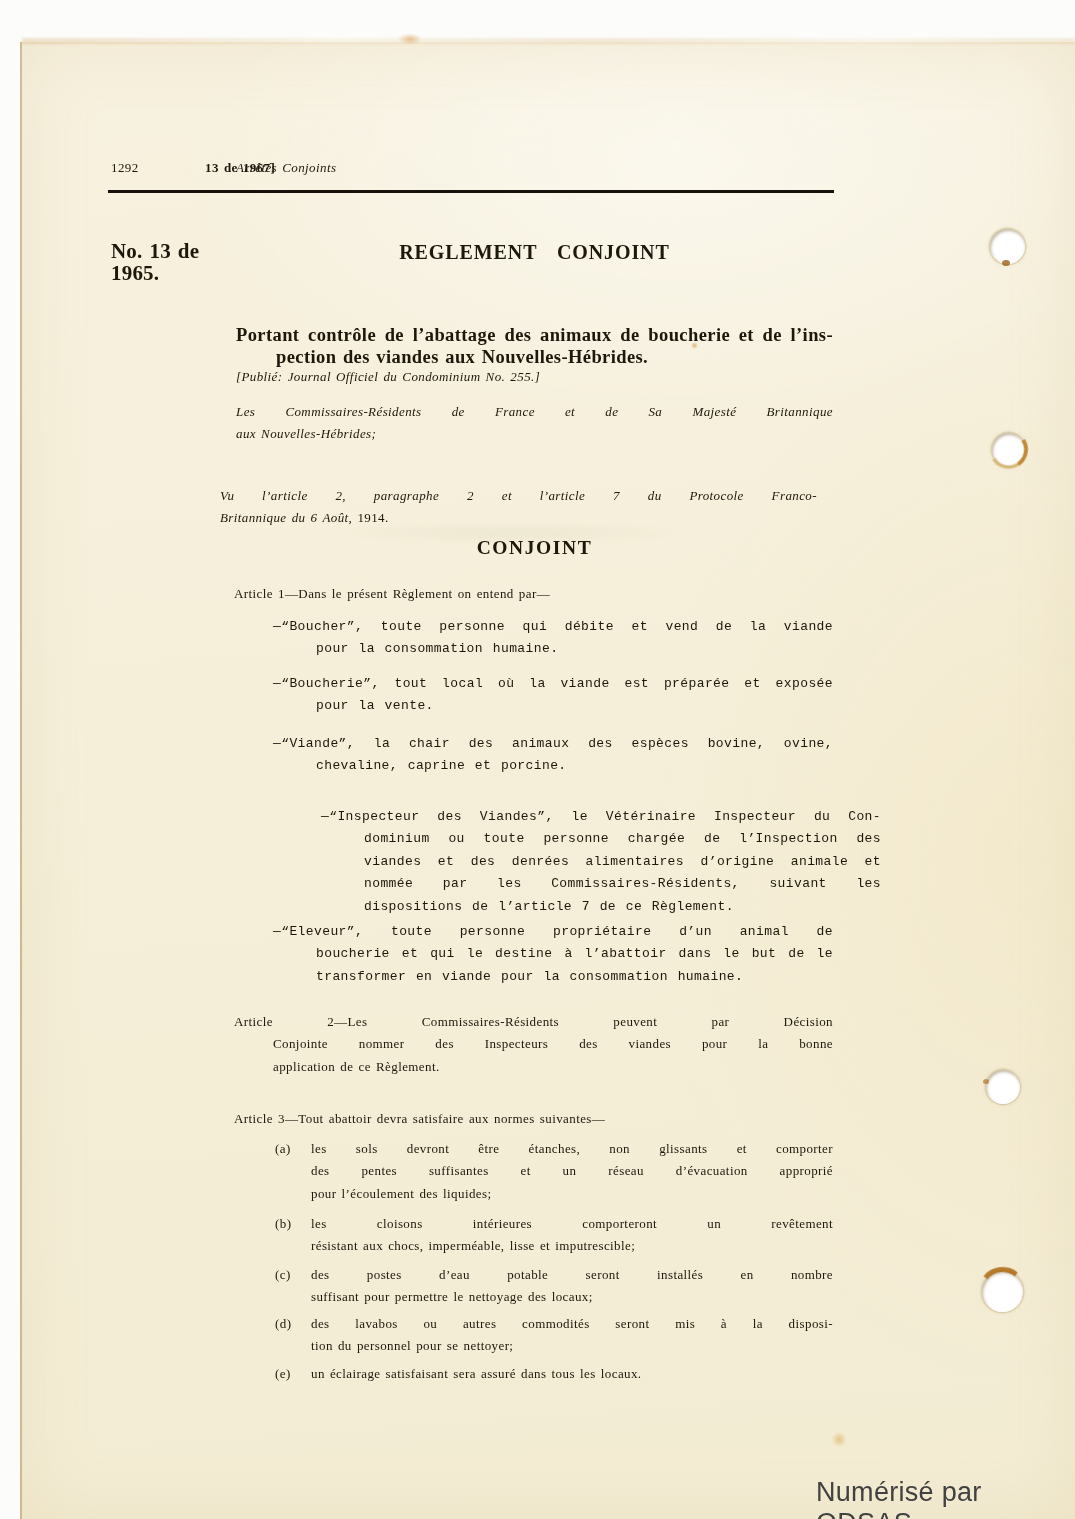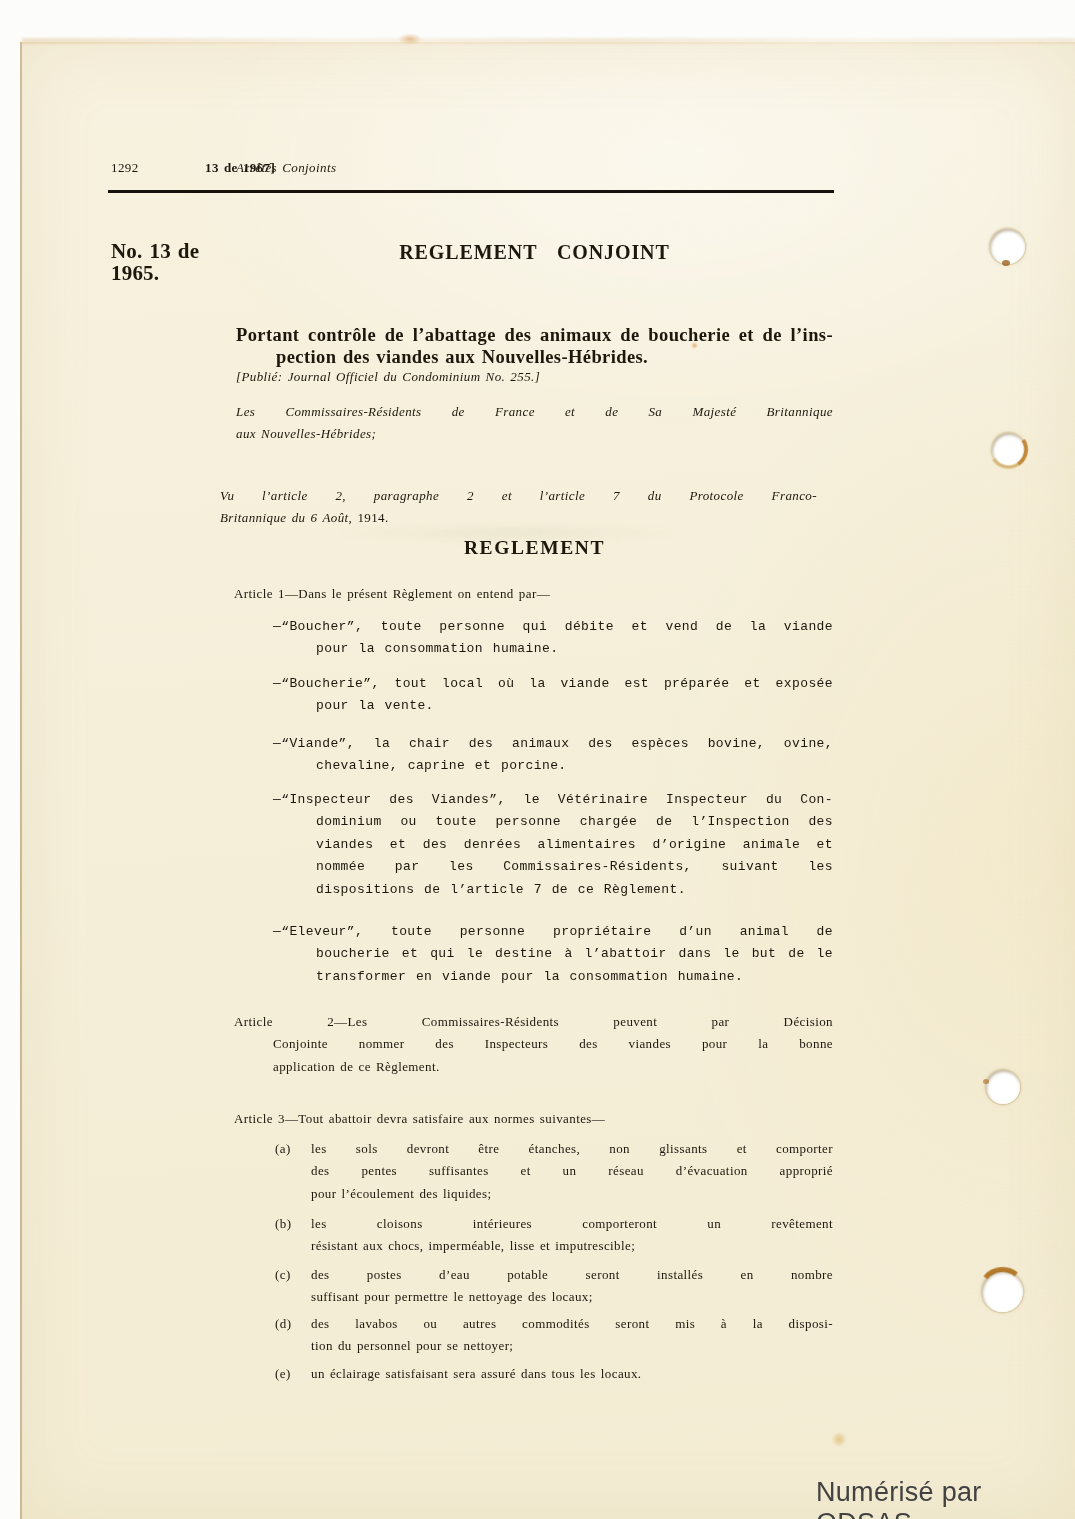--- a/index.html
+++ b/index.html
@@ -34,21 +34,21 @@
          letter-spacing:.9px;word-spacing:14px;}
   .subject{left:236px;top:286px;width:597px;font-weight:700;font-size:18.5px;margin-top:38px;}
   .publie{left:236px;top:358px;font-style:italic;margin-top:8px;}
   .comm{left:236px;top:401px;width:597px;font-style:italic;}
   .vu{left:220px;top:453px;width:597px;font-style:italic;margin-top:32px;}
   .vu .yr{font-style:normal;}
   .arretent{left:236px;top:537px;width:597px;text-align:center;font-weight:700;
             font-size:19.5px;letter-spacing:1.6px;}
   .a1head{left:234px;top:583px;width:599px;}
   .def{left:273px;width:560px;font-family:Liberation Mono, monospace;}
-  .def1{top:616px;} .def2{top:673px;} .def3{top:733px;} .def4{top:789px;} .def5{top:921px;}
+  .def1{top:616px;} .def2{top:673px;} .def3{top:733px;} .def4{top:806px;margin-left:48px;} .def5{top:921px;}
   .art2{left:234px;top:1011px;width:599px;}
   .a3head{left:234px;top:1108px;width:599px;}
   .item{left:311px;width:522px;}
   .ia{top:1138px;} .ib{top:1213px;} .ic{top:1264px;} .id{top:1313px;} .ie{top:1363px;}
   .ilabel{position:absolute;left:-36px;top:0;}
   
   .hole{position:absolute;background:#fff;border-radius:50%;
         box-shadow:inset 1px 2px 3px rgba(135,115,75,.5),inset -1px -2px 2px rgba(255,255,255,.9),
                    0 0 0 1.5px rgba(208,192,148,.55),0 0 4px rgba(190,170,120,.4);}
   .h1{left:990px;top:229px;width:35px;height:35px;}
@@ -108,21 +108,21 @@
 
   <div class="t comm">
     <div class="line jf">Les Commissaires-Résidents de France et de Sa Majesté Britannique</div>
     <div class="line">aux Nouvelles-Hébrides;</div>
   </div>
   <div class="t vu">
     <div class="line jf">Vu l’article 2, paragraphe 2 et l’article 7 du Protocole Franco-</div>
     <div class="line"><span>Britannique du 6 Août, </span><span class="yr">1914.</span></div>
   </div>
 
-  <div class="t arretent">REGLEMENT</div>
+  <div class="t arretent">CONJOINT</div>
 
   <div class="t a1head">Article 1—Dans le présent Règlement on entend par—</div>
 
   <div class="t def def1">
     <div class="line jf">—“Boucher”, toute personne qui débite et vend de la viande</div>
     <div class="line p43">pour la consommation humaine.</div>
   </div>
   <div class="t def def2">
     <div class="line jf">—“Boucherie”, tout local où la viande est préparée et exposée</div>
     <div class="line p43">pour la vente.</div>

